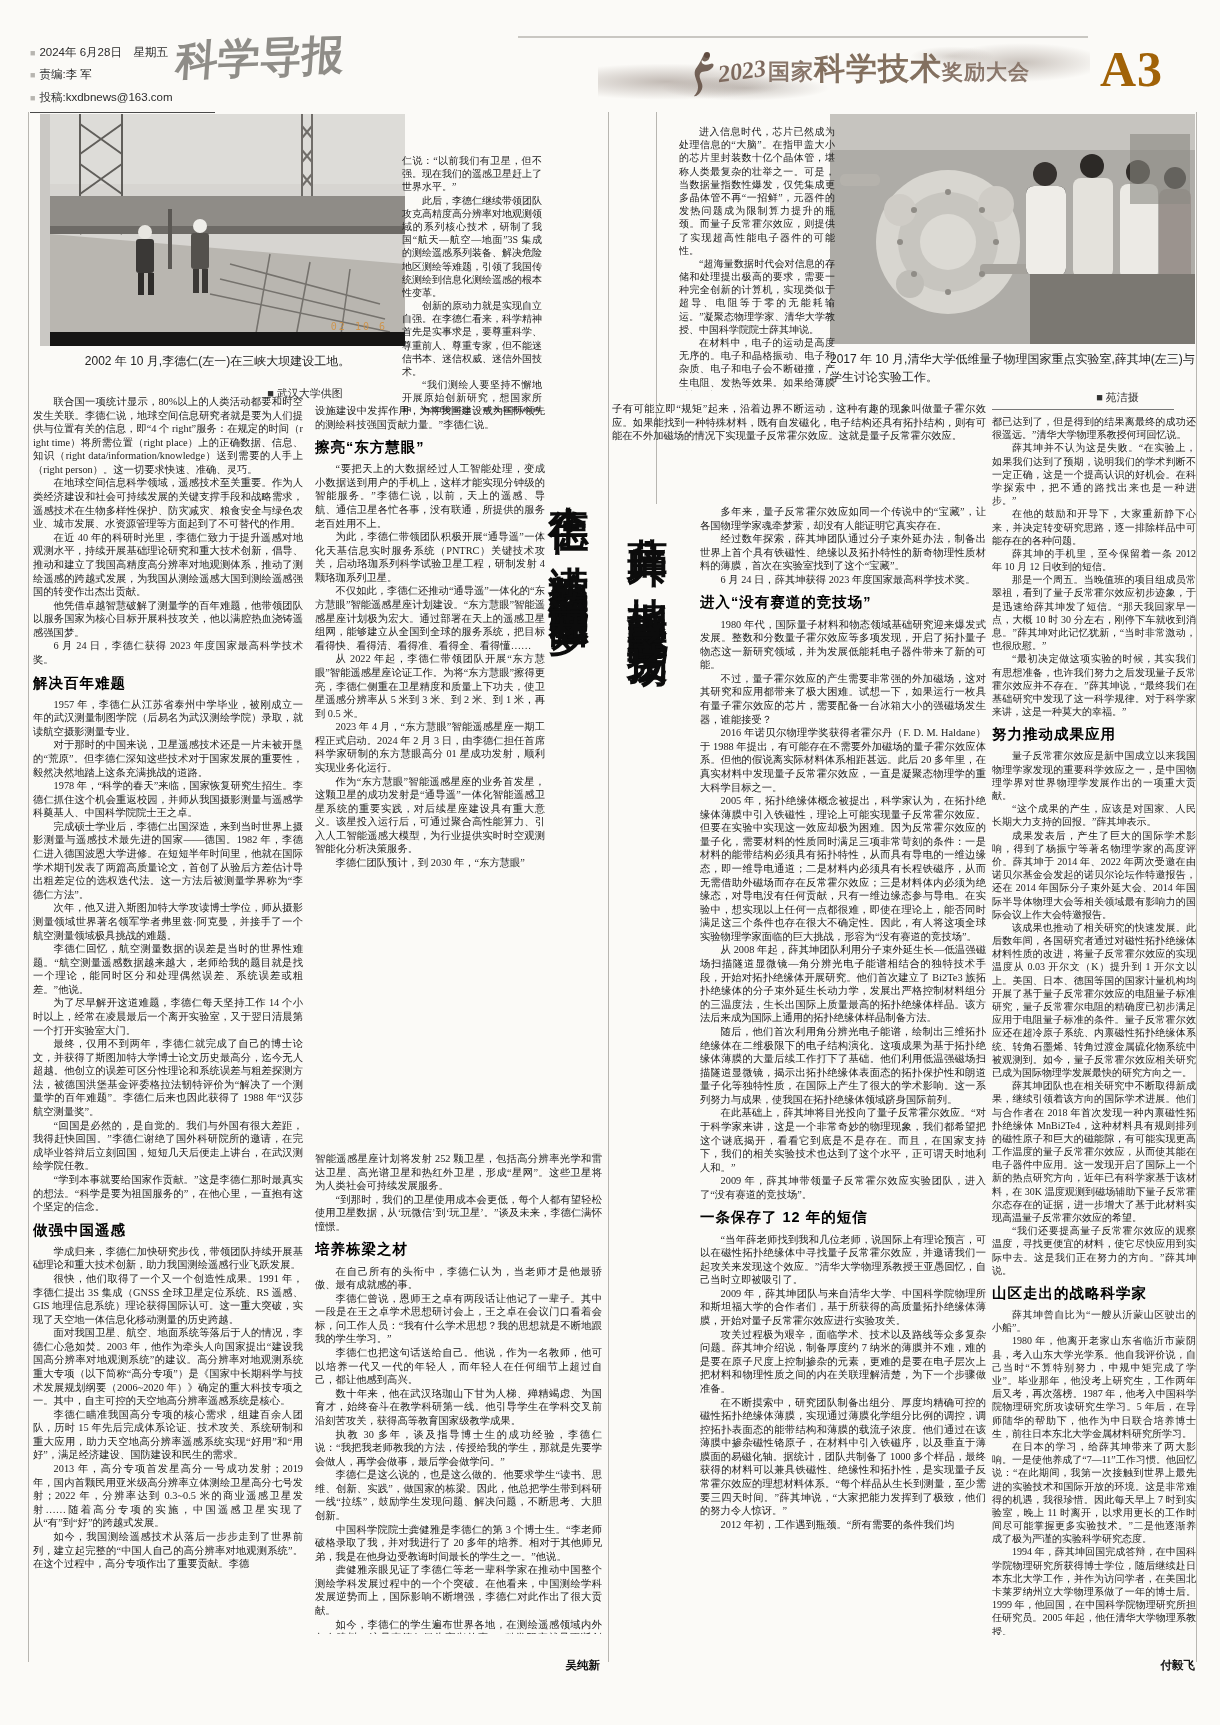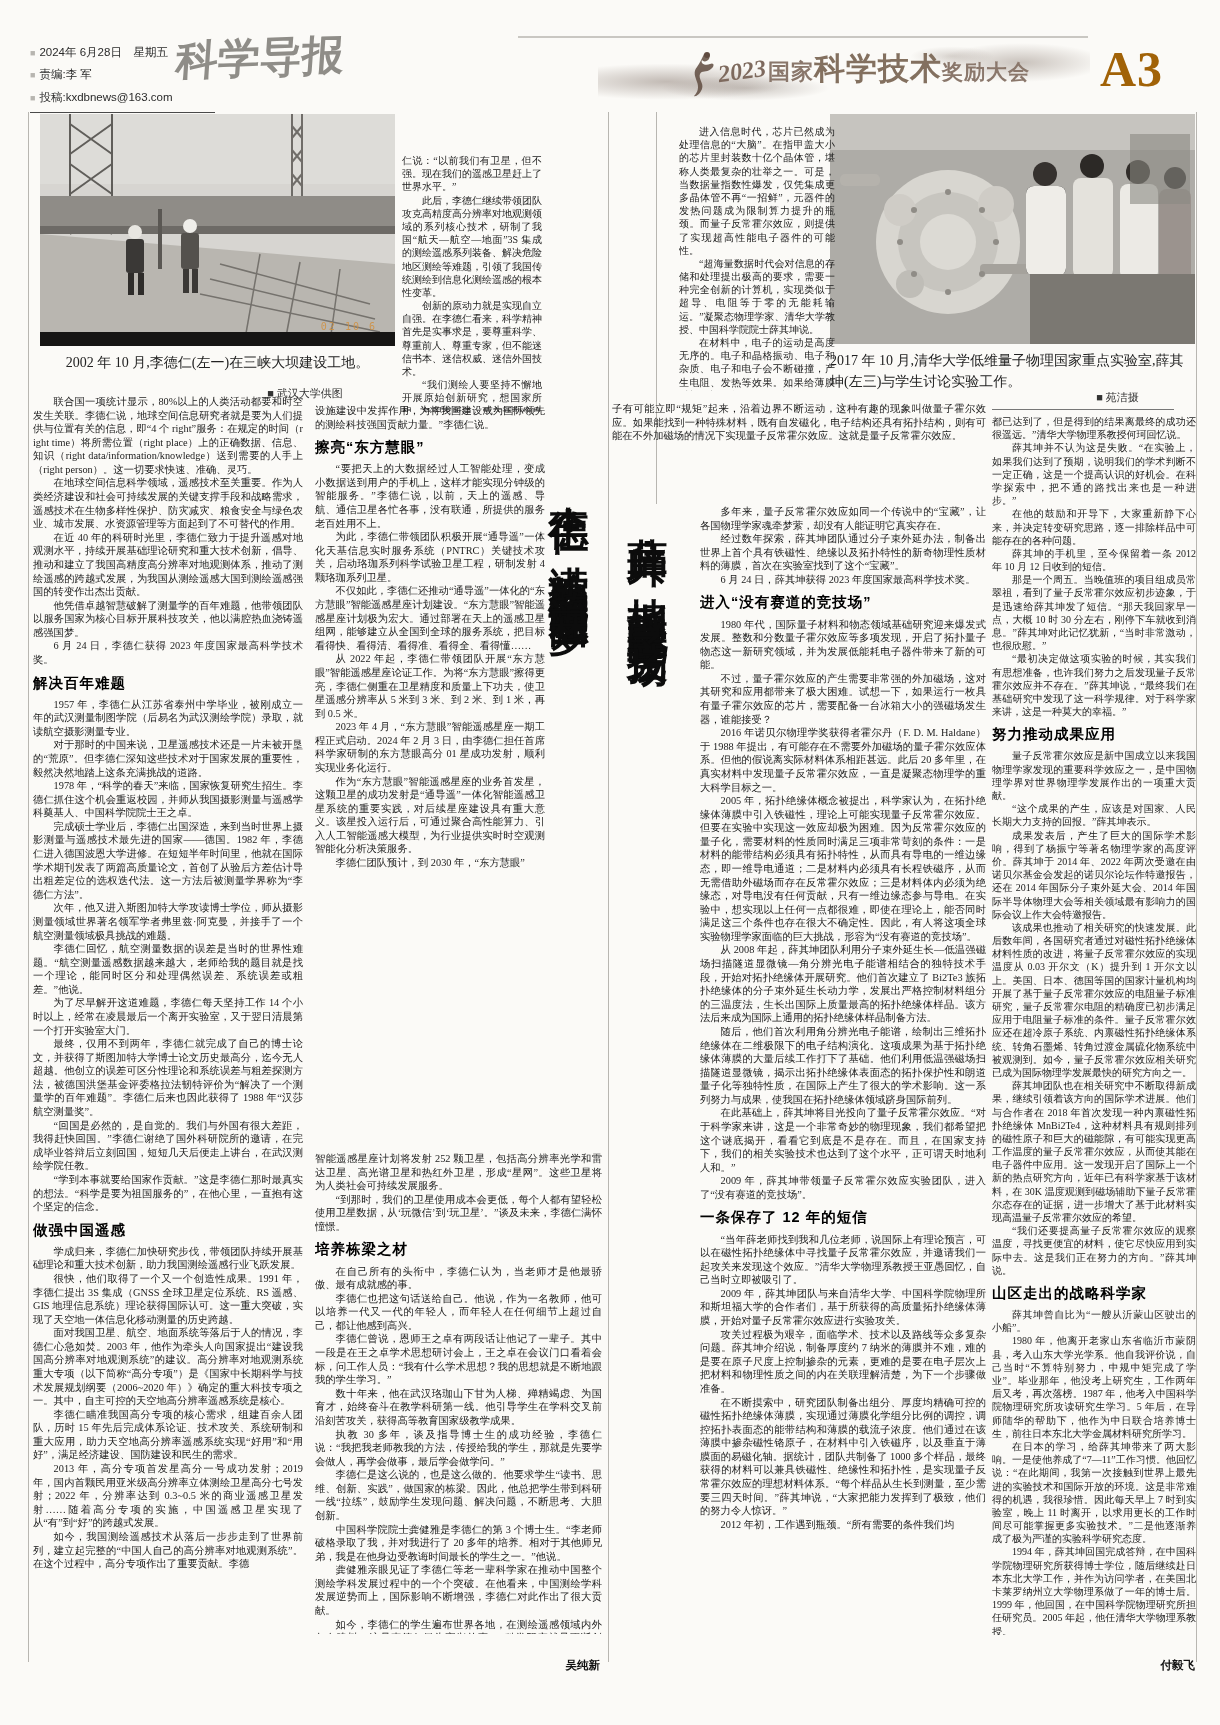--- a/index.html
+++ b/index.html
@@ -36,22 +36,22 @@
 
   
   .vrule{position:absolute;width:1px;background:#b8b6b1;}
   .hrule{position:absolute;height:1px;background:#9a9893;}
 
   
   .photo{position:absolute;overflow:hidden;background:#cac8c4;}
   .photo svg{display:block;}
   .ts{position:absolute;right:18px;bottom:14px;color:#d1903f;font-size:10px;letter-spacing:2px;
       font-family:"DejaVu Sans Mono",monospace;opacity:.85;}
-  .caption{position:absolute;font-size:14px;color:#222;line-height:1.5;
-           font-family:Liberation Serif, serif;}
+  .caption{position:absolute;font-size:12px;color:#222;line-height:1.5;
+           font-family:Liberation Sans, sans-serif;}
   .credit{position:absolute;font-size:11px;color:#333;text-align:center;
           font-family:"Liberation Sans","DejaVu Sans",sans-serif;}
 
   
   .col{position:absolute;text-align:justify;overflow:hidden;font-size:10.3px;line-height:1.32;
        color:#1b1b1b;word-break:break-all;}
   .col .para{text-indent:2em;margin:0;}
   .col .para.cont{text-indent:0;}
   .col .subhead{text-align:left;font-weight:bold;font-size:14.5px;letter-spacing:1px;
                 font-family:"Liberation Sans","DejaVu Sans",sans-serif;color:#000;
@@ -90,21 +90,21 @@
   </div>
 
   <div class="pageno">A3</div>
 
   <div class="vrule" style="left:28px;top:112px;height:1550px;"></div>
   <div class="vrule" style="left:608px;top:112px;height:1550px;"></div>
   <div class="vrule" style="left:656px;top:112px;height:392px;"></div>
   <div class="vrule" style="left:1196px;top:112px;height:1550px;"></div>
   <div class="hrule" style="left:992px;top:409px;width:182px;background:#777;"></div>
 
-  <div class="photo" style="left:40px;top:114px;width:355px;height:232px;">
+  <div class="photo" style="left:40px;top:114px;width:355px;height:232px;padding-left:10px;">
     <svg width="355" height="232" viewBox="0 0 355 232">
       <rect width="355" height="232" fill="#d7d5d1"></rect>
       <rect y="0" width="355" height="70" fill="#dddcd8"></rect>
       <g stroke="#55524e" stroke-width="2" opacity="0.8">
         <line x1="252" y1="0" x2="252" y2="85"></line>
           <line x1="262" y1="0" x2="262" y2="85"></line>
         <line x1="252" y1="12" x2="262" y2="24"></line>
           <line x1="262" y1="12" x2="252" y2="24"></line>
         <line x1="252" y1="36" x2="262" y2="48"></line>
           <line x1="262" y1="36" x2="252" y2="48"></line>
@@ -197,22 +197,22 @@
       <div class="para">李德仁团队预计，到 2030 年，“东方慧眼”</div>
     </div>
 
   <div class="vhead" style="left:549px;top:474px;height:690px;">李德仁：满腔热血浇铸遥感强国梦</div>
 
   <div class="col" style="left:315px;top:1152px;width:287px;height:482px;">
       <div class="para cont">智能遥感星座计划将发射 252 颗卫星，包括高分辨率光学和雷达卫星、高光谱卫星和热红外卫星，形成“星网”。这些卫星将为人类社会可持续发展服务。</div>
       <div class="para">“到那时，我们的卫星使用成本会更低，每个人都有望轻松使用卫星数据，从‘玩微信’到‘玩卫星’。”谈及未来，李德仁满怀憧憬。</div>
       <div class="subhead">培养栋梁之材</div>
       <div class="para">在自己所有的头衔中，李德仁认为，当老师才是他最骄傲、最有成就感的事。</div>
+      <div class="para">李德仁曾说，恩师王之卓有两段话让他记了一辈子。其中一段是在王之卓学术思想研讨会上，王之卓在会议门口看着会标，问工作人员：“我有什么学术思想？我的思想就是不断地跟我的学生学习。”</div>
       <div class="para">李德仁也把这句话送给自己。他说，作为一名教师，他可以培养一代又一代的年轻人，而年轻人在任何细节上超过自己，都让他感到高兴。</div>
-      <div class="para">李德仁曾说，恩师王之卓有两段话让他记了一辈子。其中一段是在王之卓学术思想研讨会上，王之卓在会议门口看着会标，问工作人员：“我有什么学术思想？我的思想就是不断地跟我的学生学习。”</div>
       <div class="para">数十年来，他在武汉珞珈山下甘为人梯、殚精竭虑、为国育才，始终奋斗在教学科研第一线。他引导学生在学科交叉前沿刻苦攻关，获得高等教育国家级教学成果。</div>
       <div class="para">执教 30 多年，谈及指导博士生的成功经验，李德仁说：“我把我老师教我的方法，传授给我的学生，那就是先要学会做人，再学会做事，最后学会做学问。”</div>
       <div class="para">李德仁是这么说的，也是这么做的。他要求学生“读书、思维、创新、实践”，做国家的栋梁。因此，他总把学生带到科研一线“拉练”，鼓励学生发现问题、解决问题，不断思考、大胆创新。</div>
       <div class="para">中国科学院院士龚健雅是李德仁的第 3 个博士生。“李老师破格录取了我，并对我进行了 20 多年的培养。相对于其他师兄弟，我是在他身边受教诲时间最长的学生之一。”他说。</div>
       <div class="para">龚健雅亲眼见证了李德仁等老一辈科学家在推动中国整个测绘学科发展过程中的一个个突破。在他看来，中国测绘学科发展逆势而上，国际影响不断增强，李德仁对此作出了很大贡献。</div>
       <div class="para">如今，李德仁的学生遍布世界各地，在测绘遥感领域内外各有建树。这是李德仁最为高兴的事。“科学研究就是不断创新，不断接力。”李德仁把学生的建树看成是自己最大的成果。“我要给学生指一条路，让学生自由发展，让他们超越我。”</div>
     </div>
 
   <div class="byline" style="left:440px;top:1638px;width:160px;">吴纯新</div>
 

